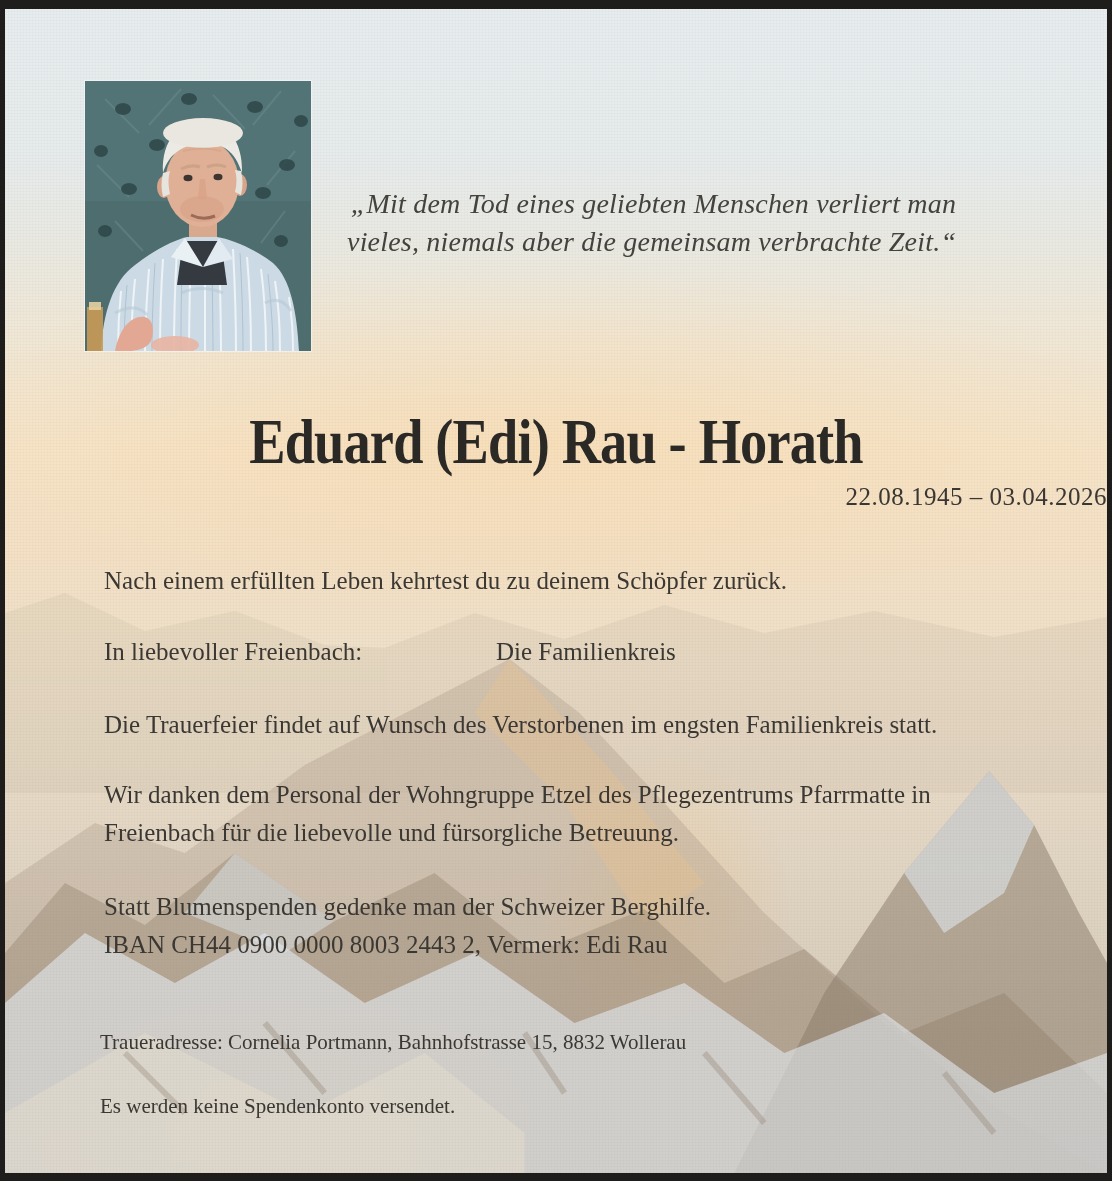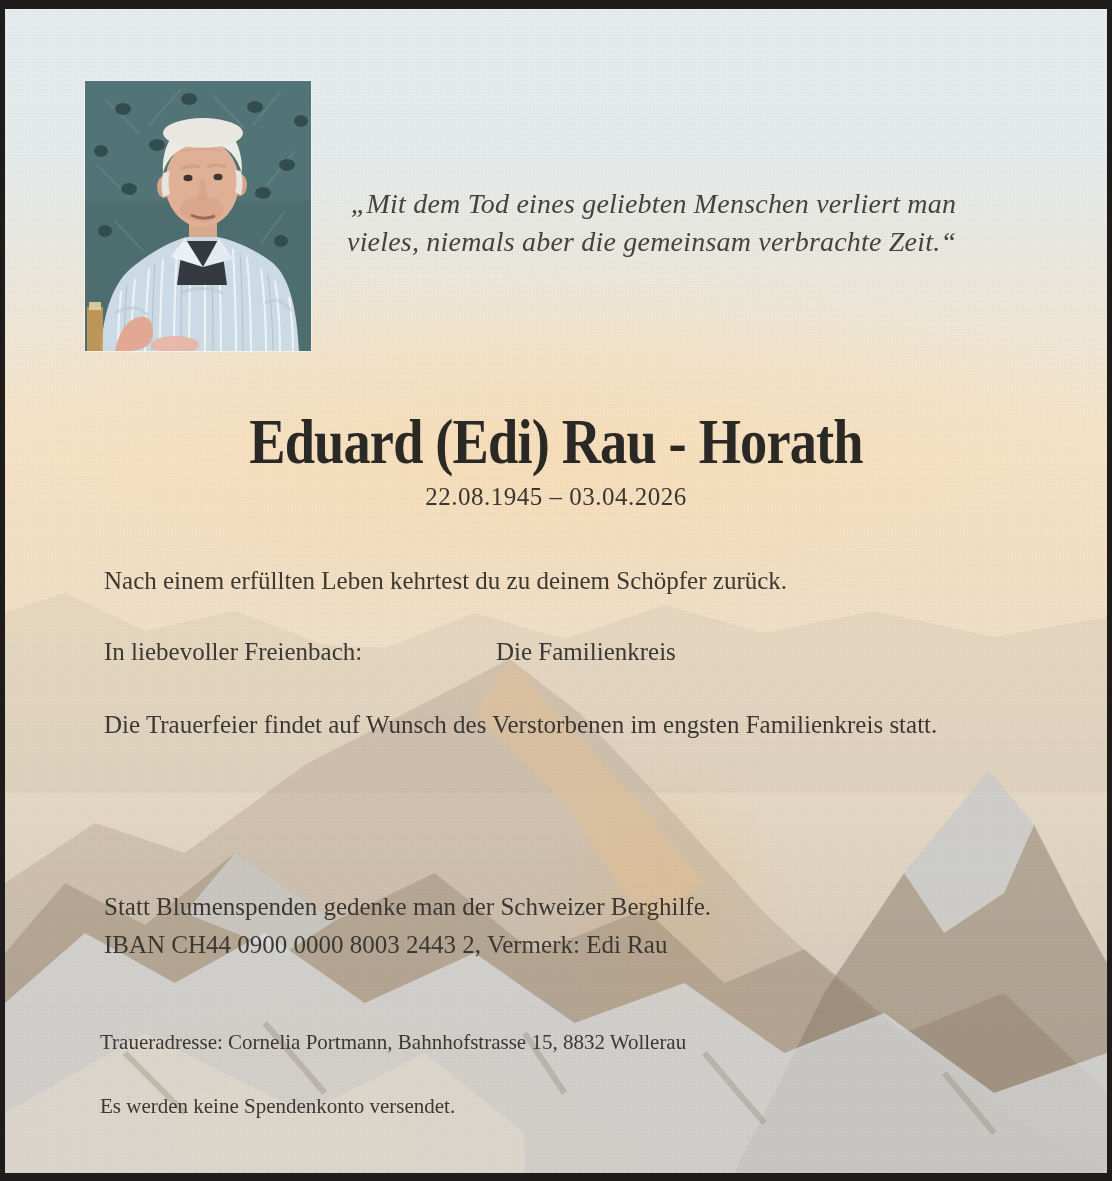--- a/index.html
+++ b/index.html
@@ -75,21 +75,21 @@
     letter-spacing: -1px;
     color: #2b2926;
     transform: scaleX(0.85);
     transform-origin: 50% 50%;
     white-space: nowrap;
   }
 
   .dates {
     position: absolute;
     left: 0; right: 0; top: 474px;
-    text-align: center;
+    text-align: right;
     font-size: 25px;
     letter-spacing: 0.5px;
     color: #3a3733;
   }
 
   .body-text {
     position: absolute;
     left: 83px;
     width: 950px;
     margin: 16px;
@@ -236,20 +236,24 @@
     <div class="dates">22.08.1945 – 03.04.2026</div>
 
     <p class="body-text p1">Nach einem erfüllten Leben kehrtest du zu deinem Schöpfer zurück.</p>
 
     <div class="body-text p2">
       <span class="remember-label">In liebevoller Freienbach:</span><span>Die Familienkreis</span>
     </div>
 
     <p class="body-text p3">Die Trauerfeier findet auf Wunsch des Verstorbenen im engsten Familienkreis statt.</p>
 
+    <div class="body-text p4">
+      <div>Wir danken dem Personal der Wohngruppe Etzel des Pflegezentrums Pfarrmatte in</div>
+      <div>Freienbach für die liebevolle und fürsorgliche Betreuung.</div>
+    </div>
 
     <div class="body-text p5">
       <div>Statt Blumenspenden gedenke man der Schweizer Berghilfe.</div>
       <div>IBAN CH44 0900 0000 8003 2443 2, Vermerk: Edi Rau</div>
     </div>
 
     <p class="small-text p6">Traueradresse: Cornelia Portmann, Bahnhofstrasse 15, 8832 Wollerau</p>
     <p class="small-text p7">Es werden keine Spendenkonto versendet.</p>
 
   </div>

